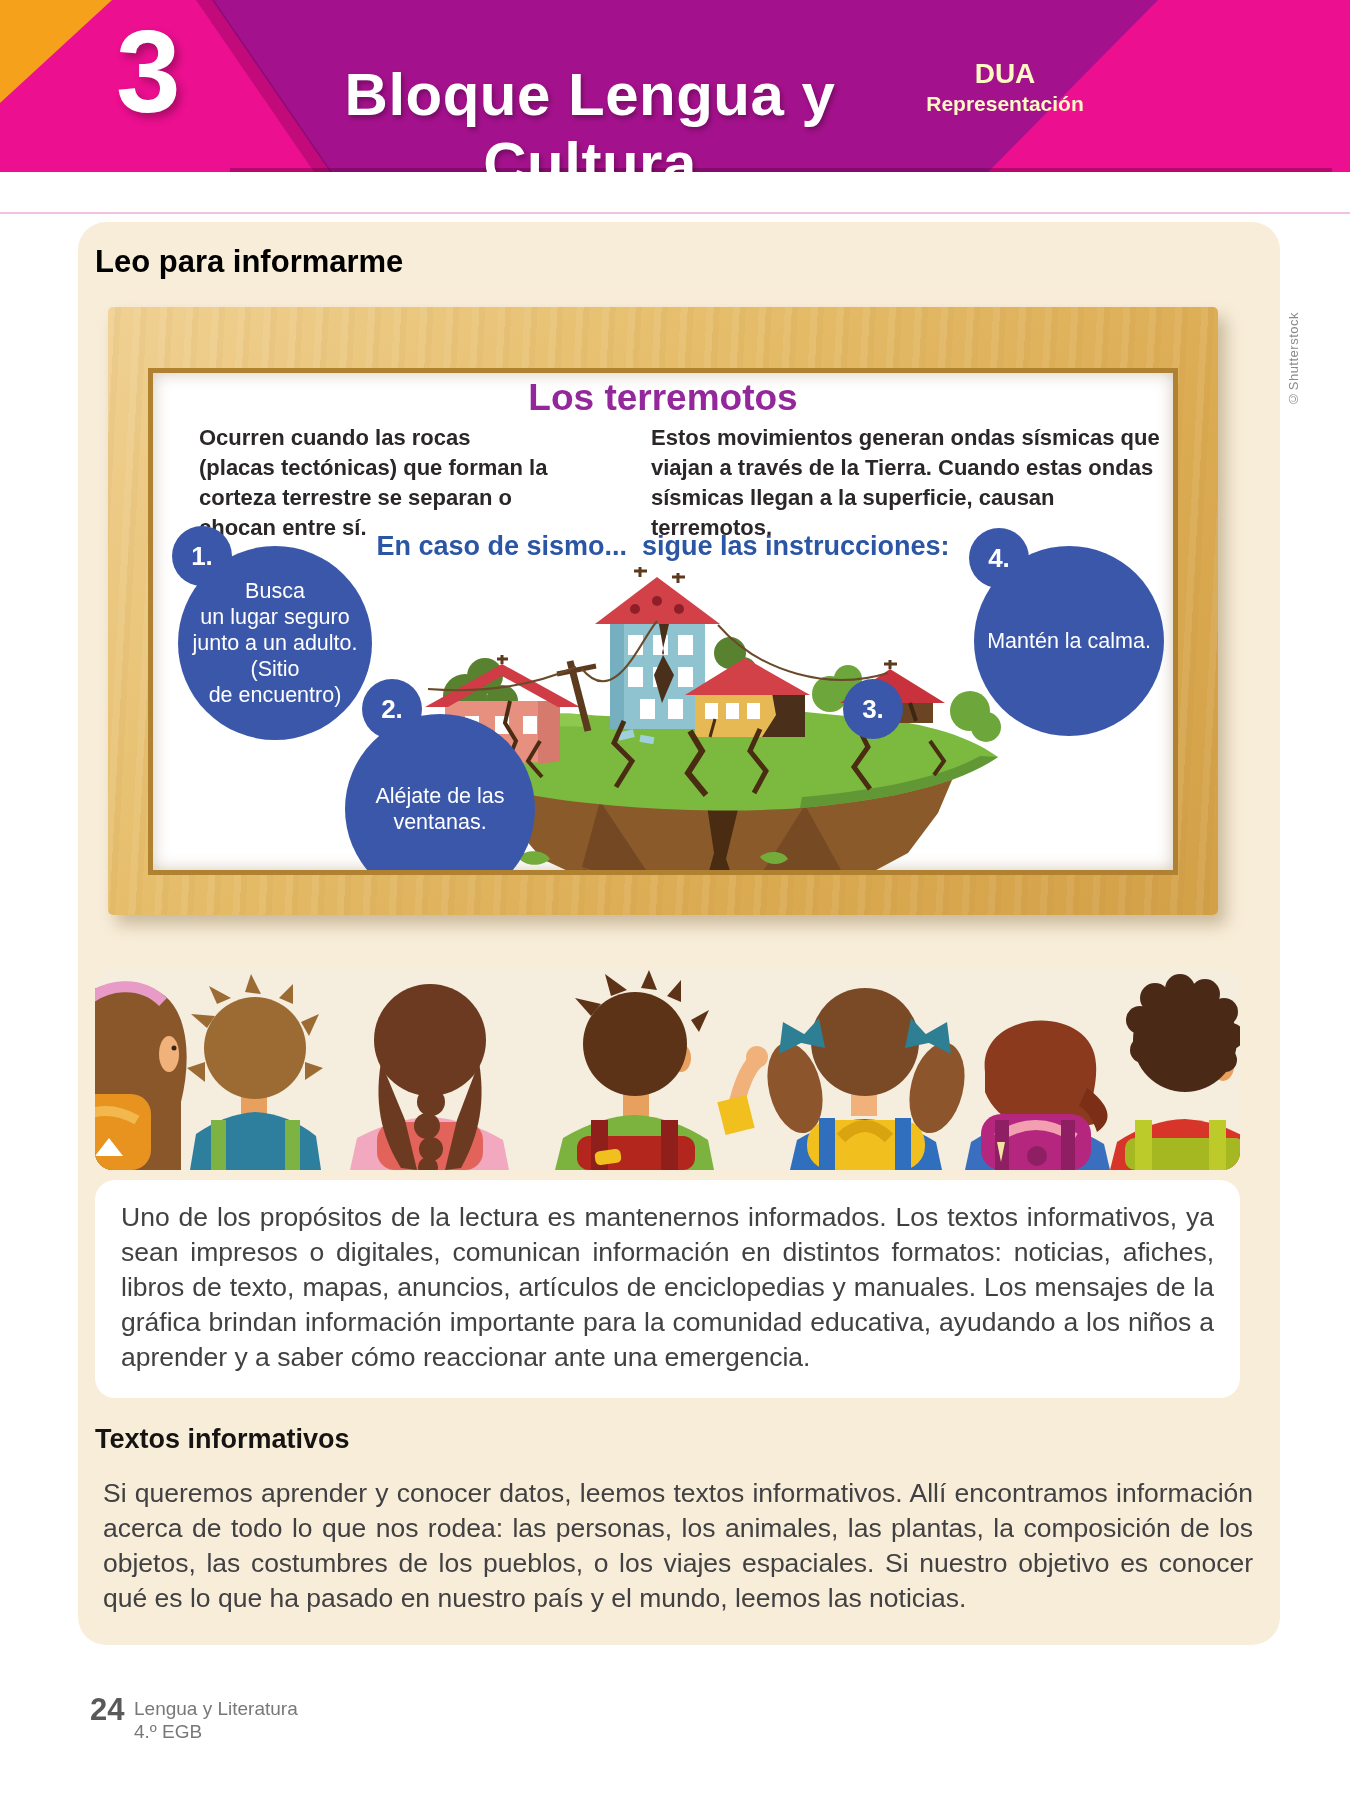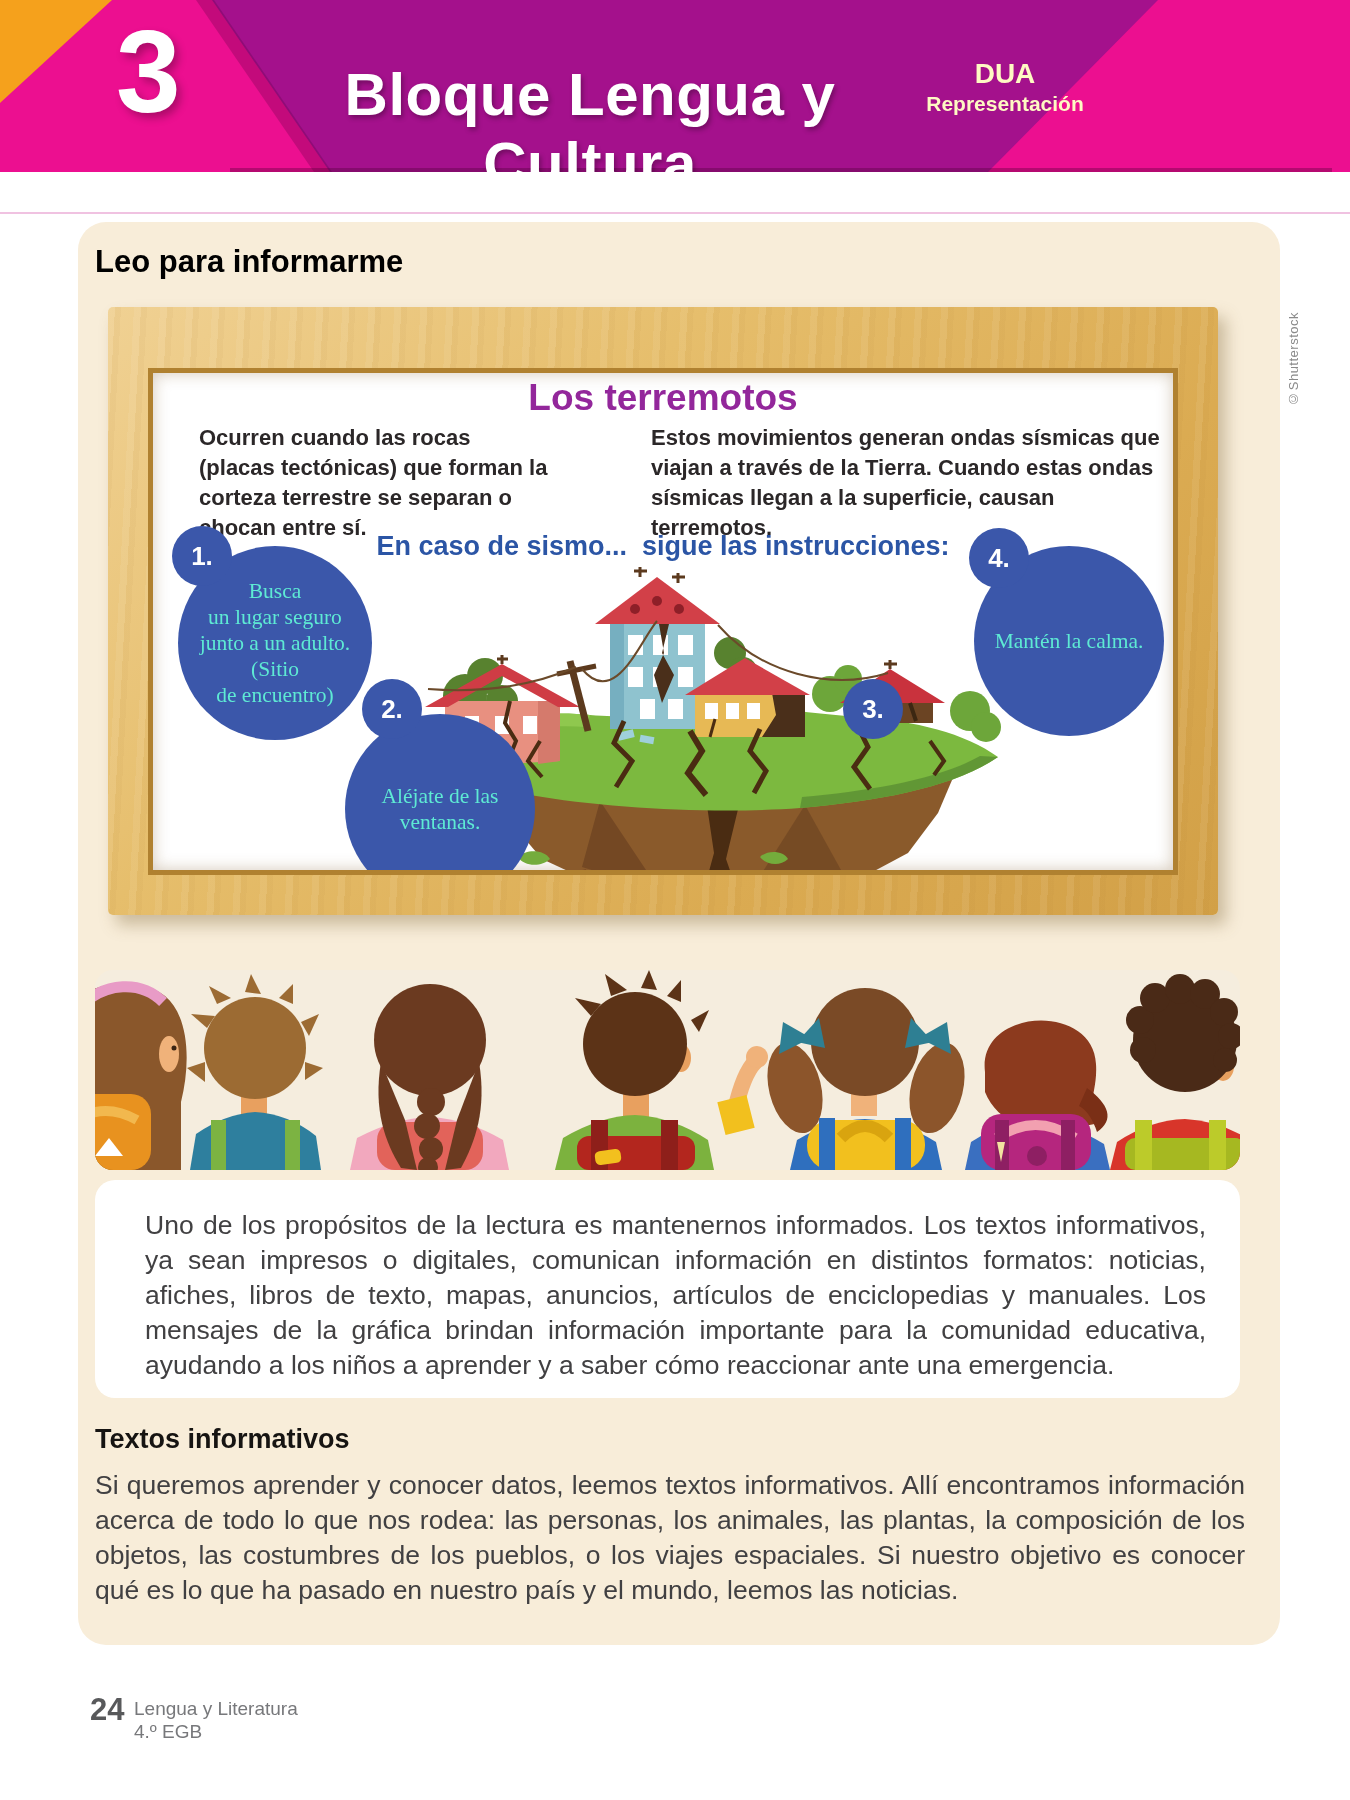--- a/index.html
+++ b/index.html
@@ -38,21 +38,21 @@
   .frame-inner{position:absolute;left:40px;top:40px;right:40px;bottom:40px;background:#ffffff;
       border:5px solid #B08130;box-shadow:inset 0 0 16px rgba(110,70,15,.3);overflow:hidden;margin-top:21px;}
   .poster-title{position:absolute;left:0;top:4px;width:100%;text-align:center;font-size:37px;font-weight:700;color:#93279B;}
   .poster-col{position:absolute;top:50px;font-size:22px;font-weight:700;color:#2B2728;line-height:30px;}
   .poster-col.left{left:46px;width:352px;}
   .poster-col.right{left:498px;width:520px;}
   .poster-instruction{position:absolute;left:0;top:158px;width:100%;text-align:center;
       font-size:27px;font-weight:700;color:#2B55A5;white-space:pre;}
 
   .step-circle{position:absolute;border-radius:50%;background:#3B57AA;display:flex;align-items:center;
-      justify-content:center;text-align:center;color:#5eead4;font-family:Liberation Serif, serif;}
+      justify-content:center;text-align:center;color:#ffffff;}
   .step-circle .txt{font-size:21.5px;line-height:26px;white-space:pre-line;}
   .step-bubble{position:absolute;width:60px;height:60px;border-radius:50%;background:#3B57AA;color:#fff;
       display:flex;align-items:center;justify-content:center;font-size:26px;font-weight:700;}
   .c1{left:25px;top:173px;width:194px;height:194px;}
   .b1{left:19px;top:153px;}
   .c2{left:192px;top:341px;width:190px;height:190px;}
   .b2{left:209px;top:306px;}
   .c3{left:655px;top:341px;width:190px;height:190px;}
   .b3{left:690px;top:306px;}
   .c4{left:821px;top:173px;width:190px;height:190px;}
@@ -63,24 +63,24 @@
   .credit{position:absolute;left:1286px;top:312px;color:#8a8a8a;font-size:13px;
       writing-mode:vertical-rl;transform:rotate(180deg);letter-spacing:.5px;}
 
   
   .kids{position:absolute;left:95px;top:970px;width:1145px;height:200px;border-radius:18px;
       background:#F5EDDE;overflow:hidden;}
   .kids svg{display:block;}
 
   
   .white-box{position:absolute;left:95px;top:1180px;width:1145px;height:218px;background:#ffffff;border-radius:20px;}
-  .white-box p{margin:8px;padding:20px 26px 0 42px;font-size:26.5px;line-height:35px;color:#414042;text-align:justify;}
+  .white-box p{margin:0;padding:20px 26px 0 26px;font-size:26.5px;line-height:35px;color:#414042;text-align:justify;}
   .subheading{position:absolute;left:95px;top:1424px;font-size:27px;font-weight:700;color:#161412;}
   .para2{position:absolute;left:95px;top:1468px;width:1150px;font-size:26.5px;line-height:35px;
-      color:#414042;text-align:justify;margin:0;}
+      color:#414042;text-align:justify;margin:8px;}
 
   
   .footer-num{position:absolute;left:90px;top:1692px;font-size:31px;font-weight:700;color:#58595B;}
   .footer-text{position:absolute;left:134px;top:1697px;font-size:19px;line-height:23px;color:#77787B;}
 </style>
 </head>
 <body>
 
 <div class="page">
 

